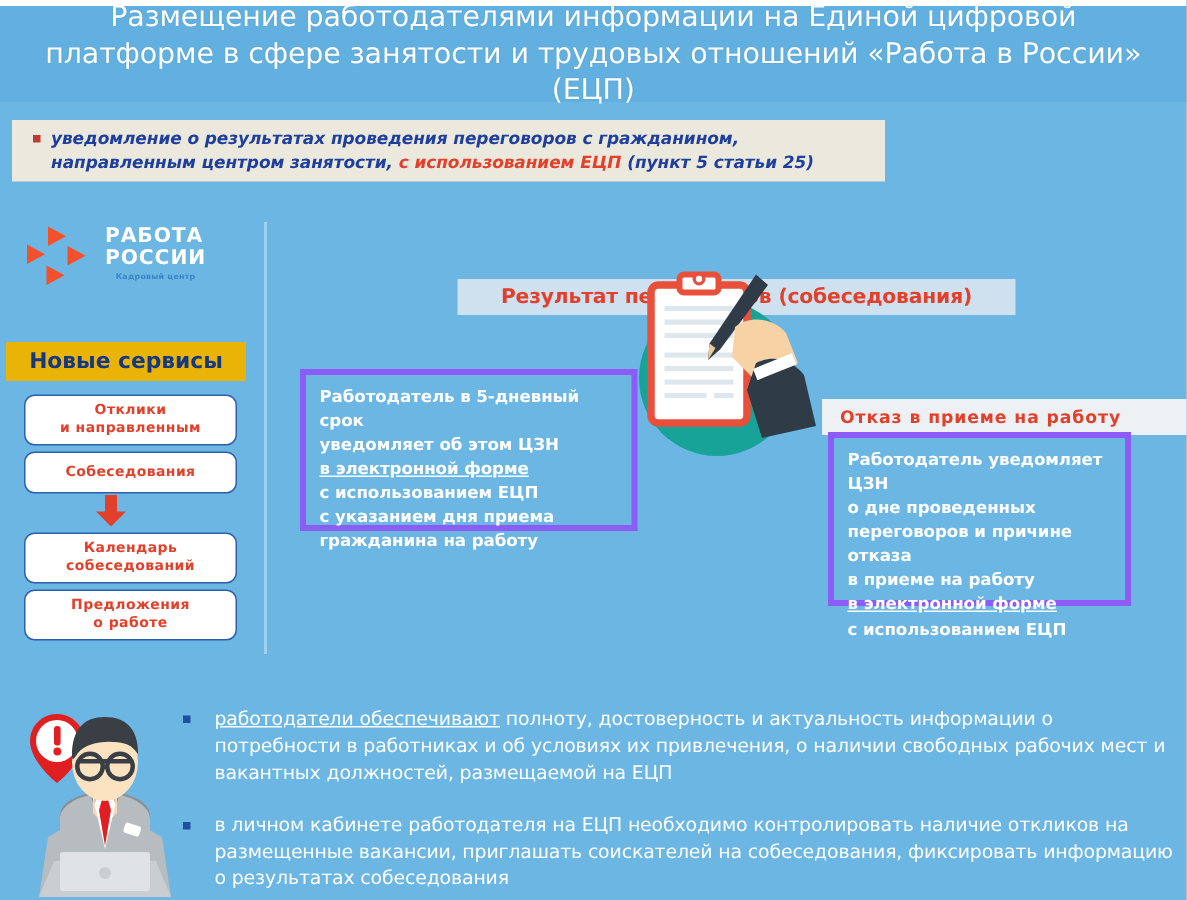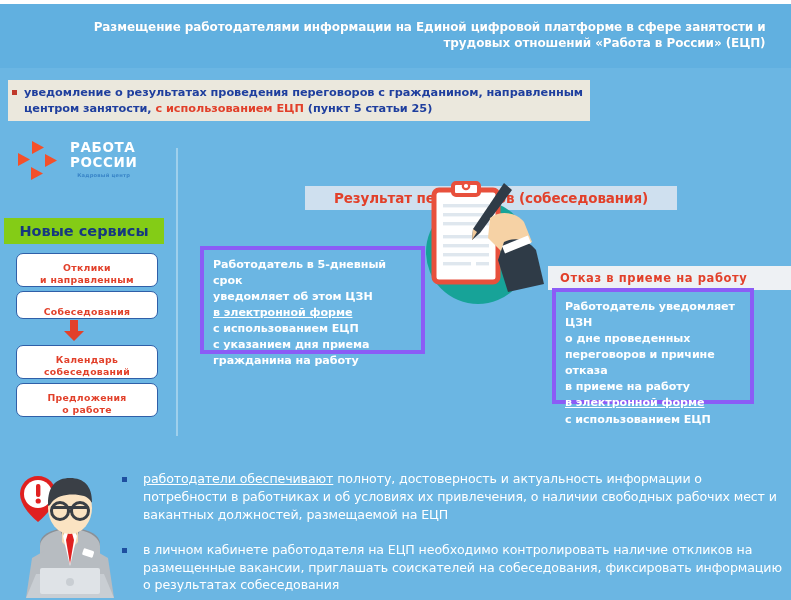--- a/index.html
+++ b/index.html
@@ -13,69 +13,69 @@
   
   .top-strip{position:absolute;left:0;top:0;width:791px;height:4px;background:#ffffff;}
 
   
   .header-band{
     position:absolute;left:0;top:4px;width:791px;height:64px;
     background:#61b0e0;
     display:flex;align-items:center;justify-content:center;
   }
   .header-title{
-    width:740px;text-align:right;color:#ffffff;
-    font-size:12px;font-weight:bold;line-height:1.30;
+    width:740px;text-align:center;color:#ffffff;
+    font-size:19px;font-weight:normal;line-height:1.30;
     letter-spacing:-0.1px;
     text-shadow:0 0 1px rgba(0,0,0,.12);
   }
 
   
   .notice{
     position:absolute;left:8px;top:80px;width:582px;min-height:35px;
     background:#ebe8dd;
     display:flex;align-items:flex-start;
-    padding:5px 6px 5px 4px;box-sizing:border-box;
+    padding:5px 6px 5px 14px;box-sizing:border-box;font-style:italic;
   }
   .notice-bullet{
     width:5px;height:5px;background:#c0392b;flex:0 0 auto;
     margin:5px 7px 0 0;
   }
   .notice-text{
     color:#1f3f9e;font-size:11.3px;font-weight:bold;line-height:1.38;
     letter-spacing:-0.05px;
   }
   .notice-text .red{color:#e2402a;}
 
   
-  .sidebar{position:absolute;left:0;top:120px;width:175px;height:310px;}
+  .sidebar{position:absolute;left:0;top:130px;width:175px;height:310px;}
 
   .logo-wrap{position:absolute;left:18px;top:18px;width:140px;height:52px;}
   .logo-mark{position:absolute;left:0;top:3px;width:46px;height:44px;}
   .logo-txt{position:absolute;left:52px;top:2px;}
   .logo-line{
     color:#ffffff;font-size:13.5px;font-weight:bold;line-height:1.12;
     letter-spacing:0.6px;
   }
   .logo-sub{
     color:#3a86c8;font-size:5.2px;font-weight:bold;letter-spacing:0.2px;
     margin-top:2px;text-align:center;
   }
 
   .services-head{
     position:absolute;left:4px;top:98px;width:160px;height:26px;
-    background:#84cc16;
+    background:#eab308;
     display:flex;align-items:center;justify-content:center;
     color:#16387f;font-size:14.5px;font-weight:bold;text-align:right;
   }
   .svc-btn{
     position:absolute;left:16px;width:140px;
     background:#ffffff;border:1.6px solid #2f5fa8;border-radius:7px;
     color:#e2402a;font-size:9.3px;font-weight:bold;
-    display:flex;flex-direction:column;align-items:center;justify-content:flex-end;
+    display:flex;flex-direction:column;align-items:center;justify-content:center;
     line-height:1.28;text-align:center;letter-spacing:0.3px;
   }
   .svc-1{top:133px;height:32px;}
   .svc-2{top:171px;height:26px;}
   .svc-3{top:225px;height:32px;}
   .svc-4{top:263px;height:32px;}
   .svc-arrow{position:absolute;left:63px;top:200px;width:22px;height:22px;}
 
   
   .divider{position:absolute;left:176px;top:148px;width:2px;height:288px;background:#9fd0ec;}

